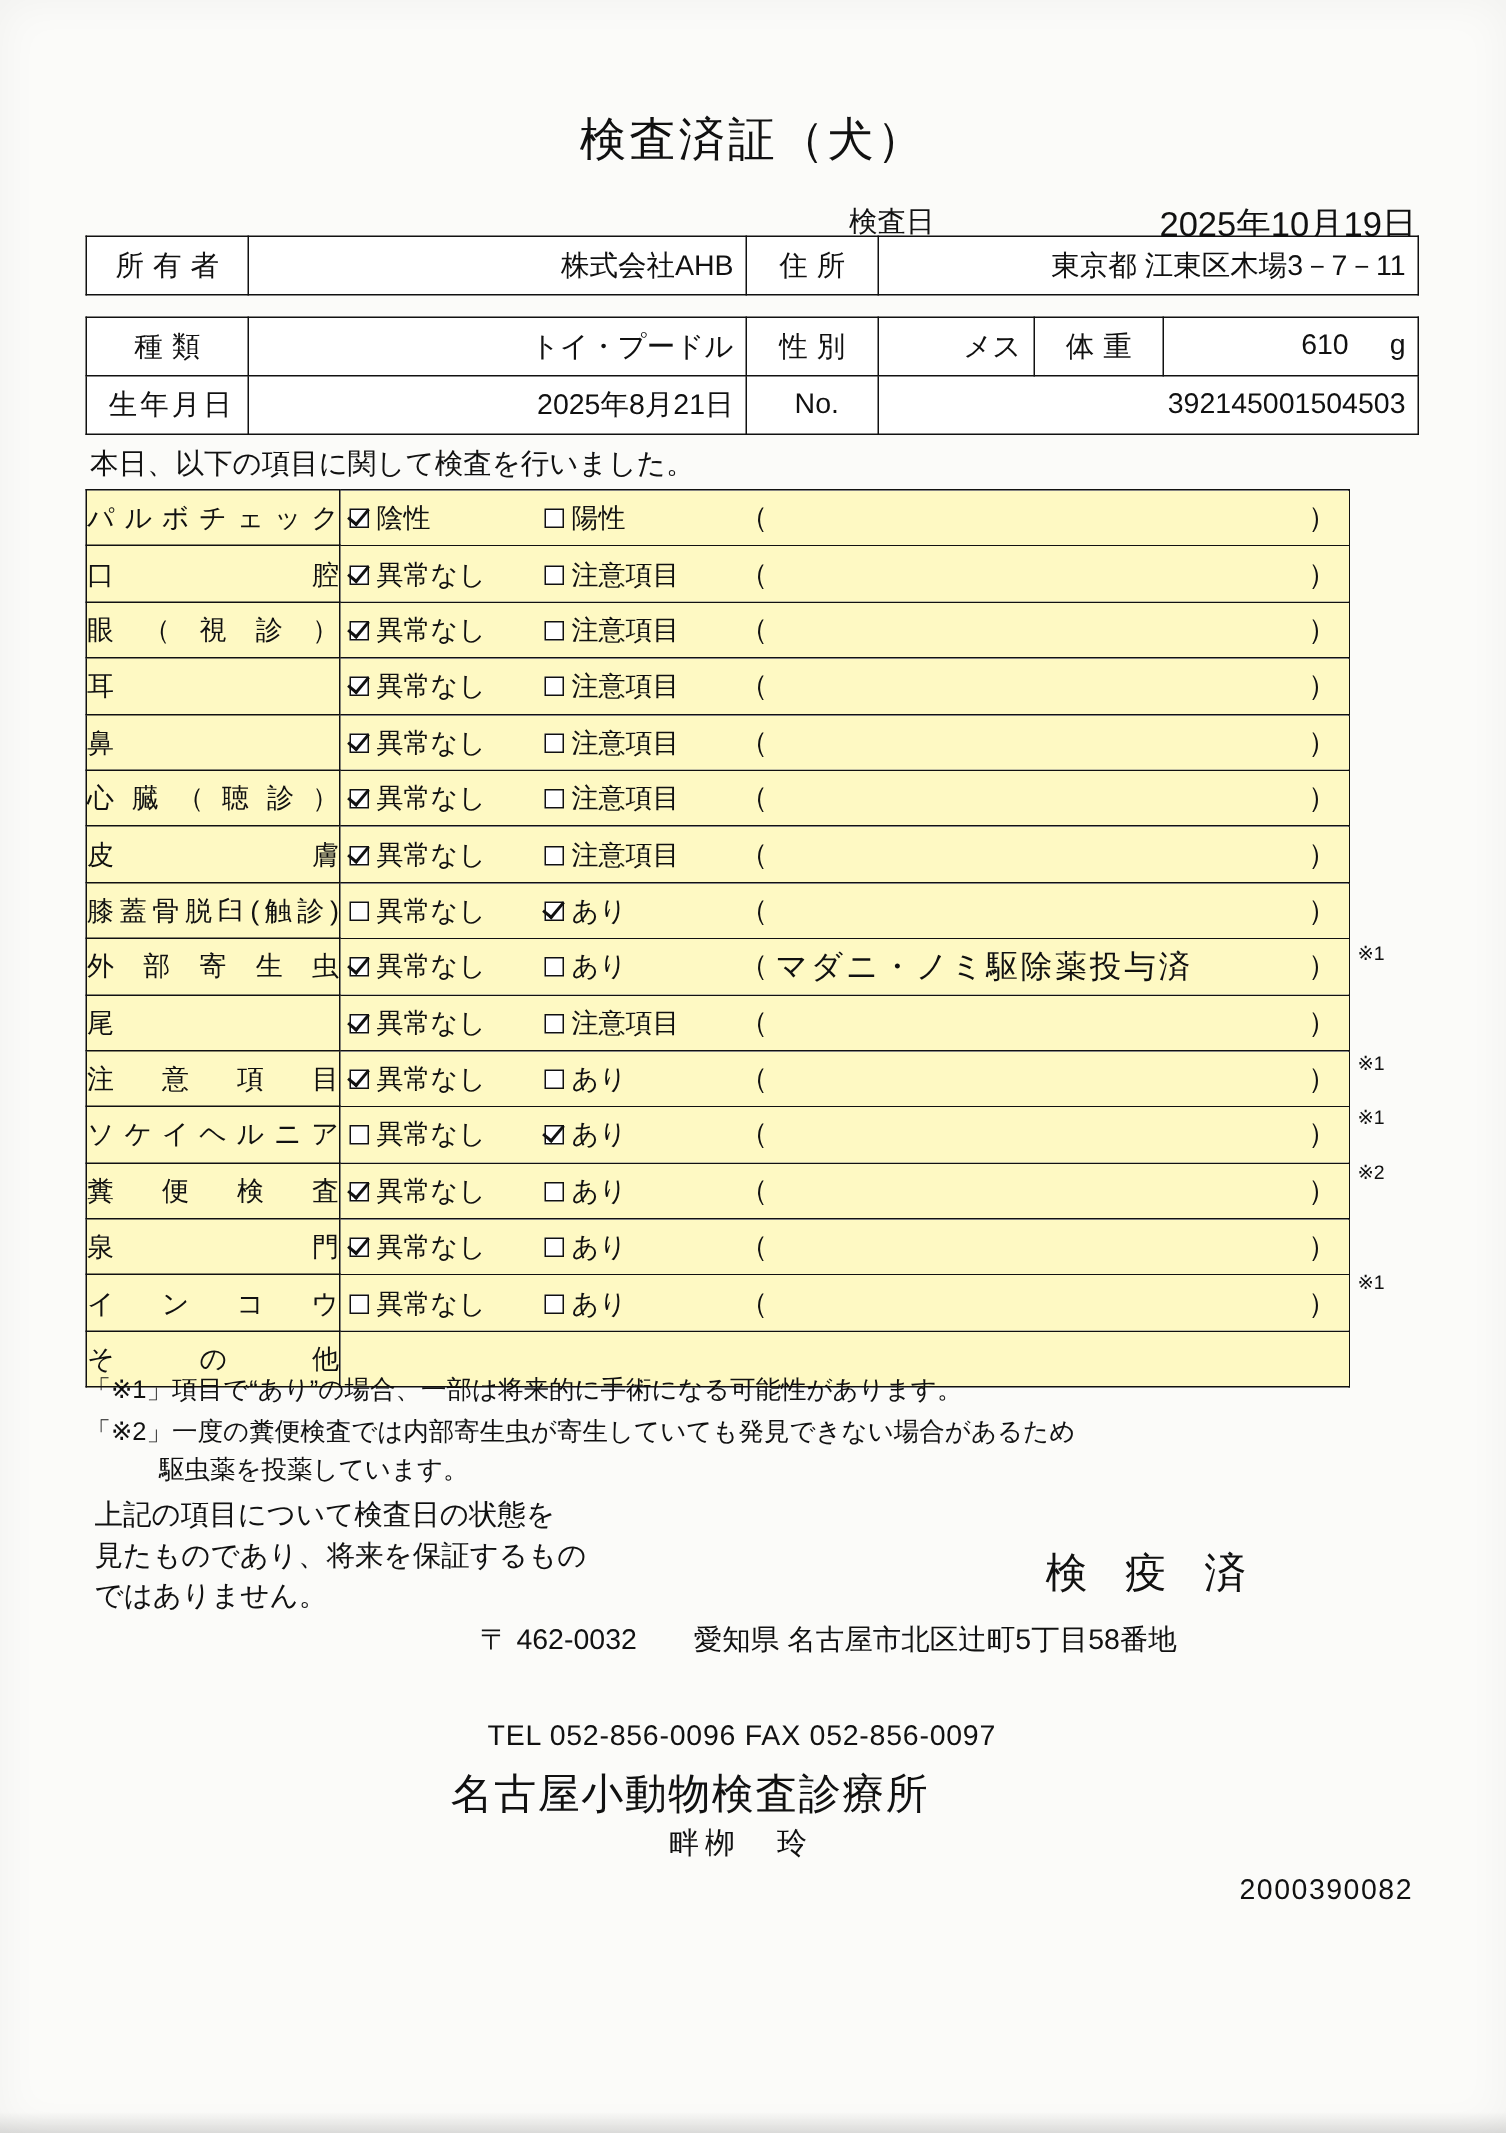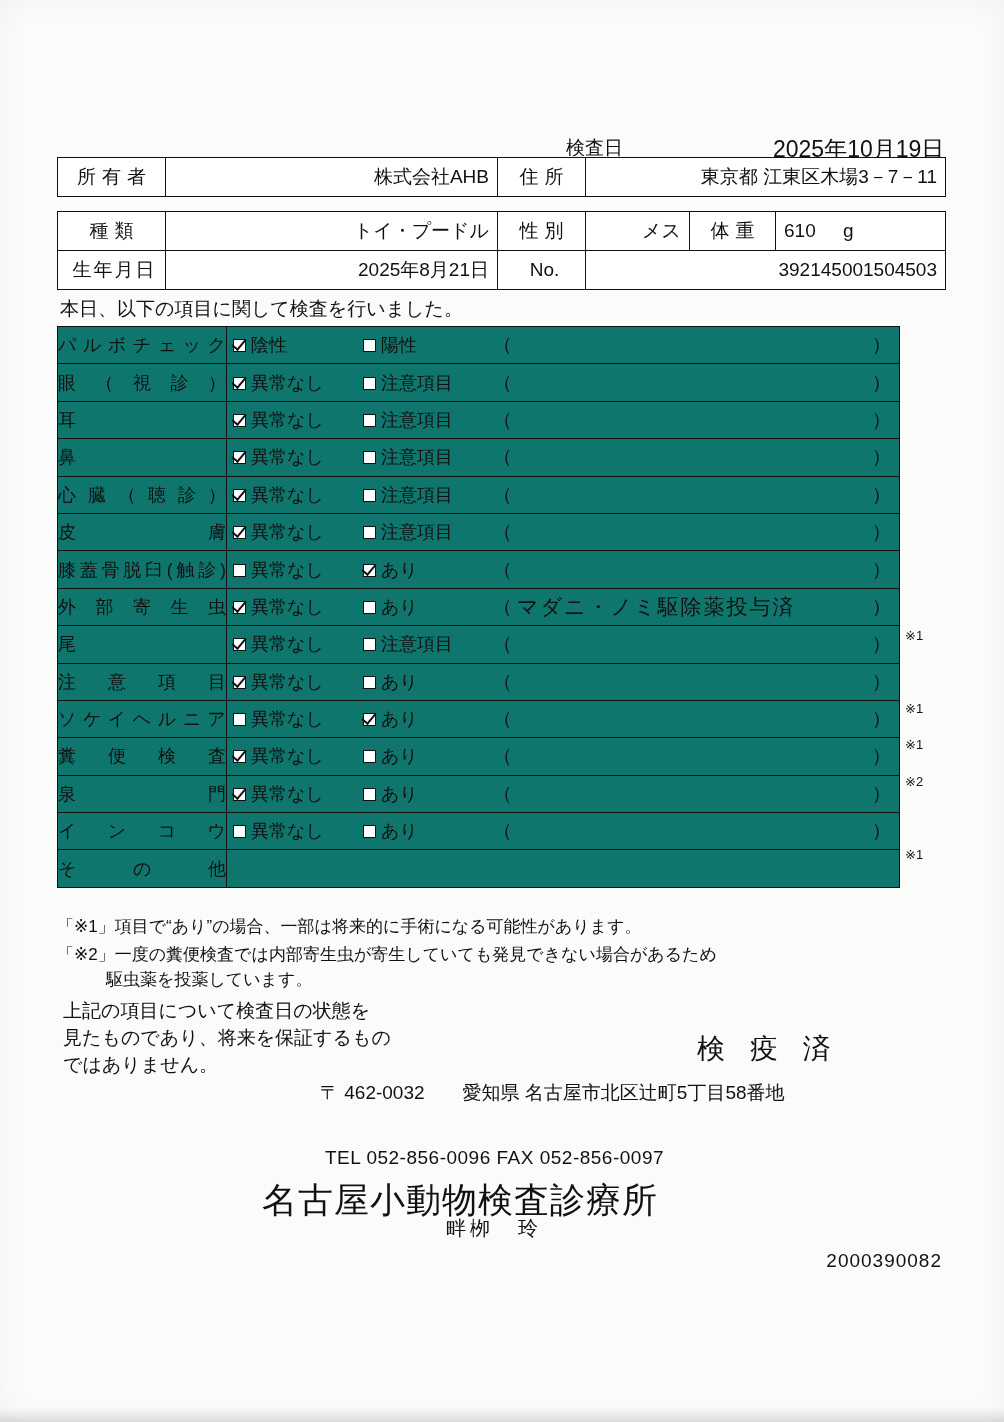--- a/index.html
+++ b/index.html
@@ -65,21 +65,21 @@
     background: #fff;
   }
   .lbl {
     text-align: center;
     letter-spacing: 6px;
     padding-left: 12px !important;
     padding-right: 6px !important;
   }
   .lbl-tight { letter-spacing: 2px; }
   .val { text-align: right; }
-  .val-r { text-align: left; }
+  .val-r { text-align: right; }
 
   #owner-table { top: 157px; left: 57px; width: 888px; }
   #type-table  { top: 211px; left: 57px; width: 888px; }
 
   .note-line {
     position: absolute;
     top: 296px;
     left: 60px;
     font-size: 19px;
   }
@@ -90,21 +90,21 @@
     top: 326px;
     left: 57px;
     width: 843px;
     border-collapse: collapse;
     table-layout: fixed;
   }
   #items-table td {
     border: 1.5px solid #111;
     height: 36.4px;
     font-size: 18px;
-    background: #0f766e;
+    background: #fef9c3;
     padding: 0;
     vertical-align: middle;
   }
   td.item-name {
     width: 168px;
     text-align: justify;
     text-align-last: justify;
     padding: 0 9px;
     font-size: 18px;
     white-space: nowrap;
@@ -220,21 +220,21 @@
     letter-spacing: 0.5px;
     white-space: nowrap;
     margin-top: 20px;
   }
   .clinic {
     position: absolute;
     left: 0;
     top: 1177px;
     width: 920px;
     text-align: center;
-    font-size: 35px;
+    font-size: 28px;
     letter-spacing: 1px;
     font-family: "DejaVu Sans", sans-serif;
   }
   .doctor {
     position: absolute;
     left: 0;
     top: 1215px;
     width: 988px;
     text-align: center;
     font-size: 20px;
@@ -254,20 +254,21 @@
     width: 100%;
     height: 14px;
     background: linear-gradient(to bottom, rgba(255,255,255,0), rgba(120,120,120,0.22));
   }
 </style>
 </head>
 <body>
 
 <div class="page">
 
+  <div class="title">検査済証（犬）</div>
 
   <div class="exam-date-label">検査日</div>
   <div class="exam-date-value">2025年10月19日</div>
 
   <table class="tbl" id="owner-table">
     <colgroup>
       <col style="width:108px">
         <col style="width:332px">
         <col style="width:88px">
         <col style="width:360px">
@@ -319,20 +320,29 @@
         <tr>
           <td class="item-name">パルボチェック</td>
           <td class="item-body">
             <span class="opt1"><span class="box checked"></span><span>陰性</span></span>
             <span class="opt2"><span class="box"></span><span>陽性</span></span>
             <span class="paren-open">（</span>
             <span class="paren-close">）</span>
           </td>
         </tr>
         <tr>
+          <td class="item-name">口腔</td>
+          <td class="item-body">
+            <span class="opt1"><span class="box checked"></span><span>異常なし</span></span>
+            <span class="opt2"><span class="box"></span><span>注意項目</span></span>
+            <span class="paren-open">（</span>
+            <span class="paren-close">）</span>
+          </td>
+        </tr>
+        <tr>
           <td class="item-name">眼（視診）</td>
           <td class="item-body">
             <span class="opt1"><span class="box checked"></span><span>異常なし</span></span>
             <span class="opt2"><span class="box"></span><span>注意項目</span></span>
             <span class="paren-open">（</span>
             <span class="paren-close">）</span>
           </td>
         </tr>
         <tr>
           <td class="item-name">耳</td>

